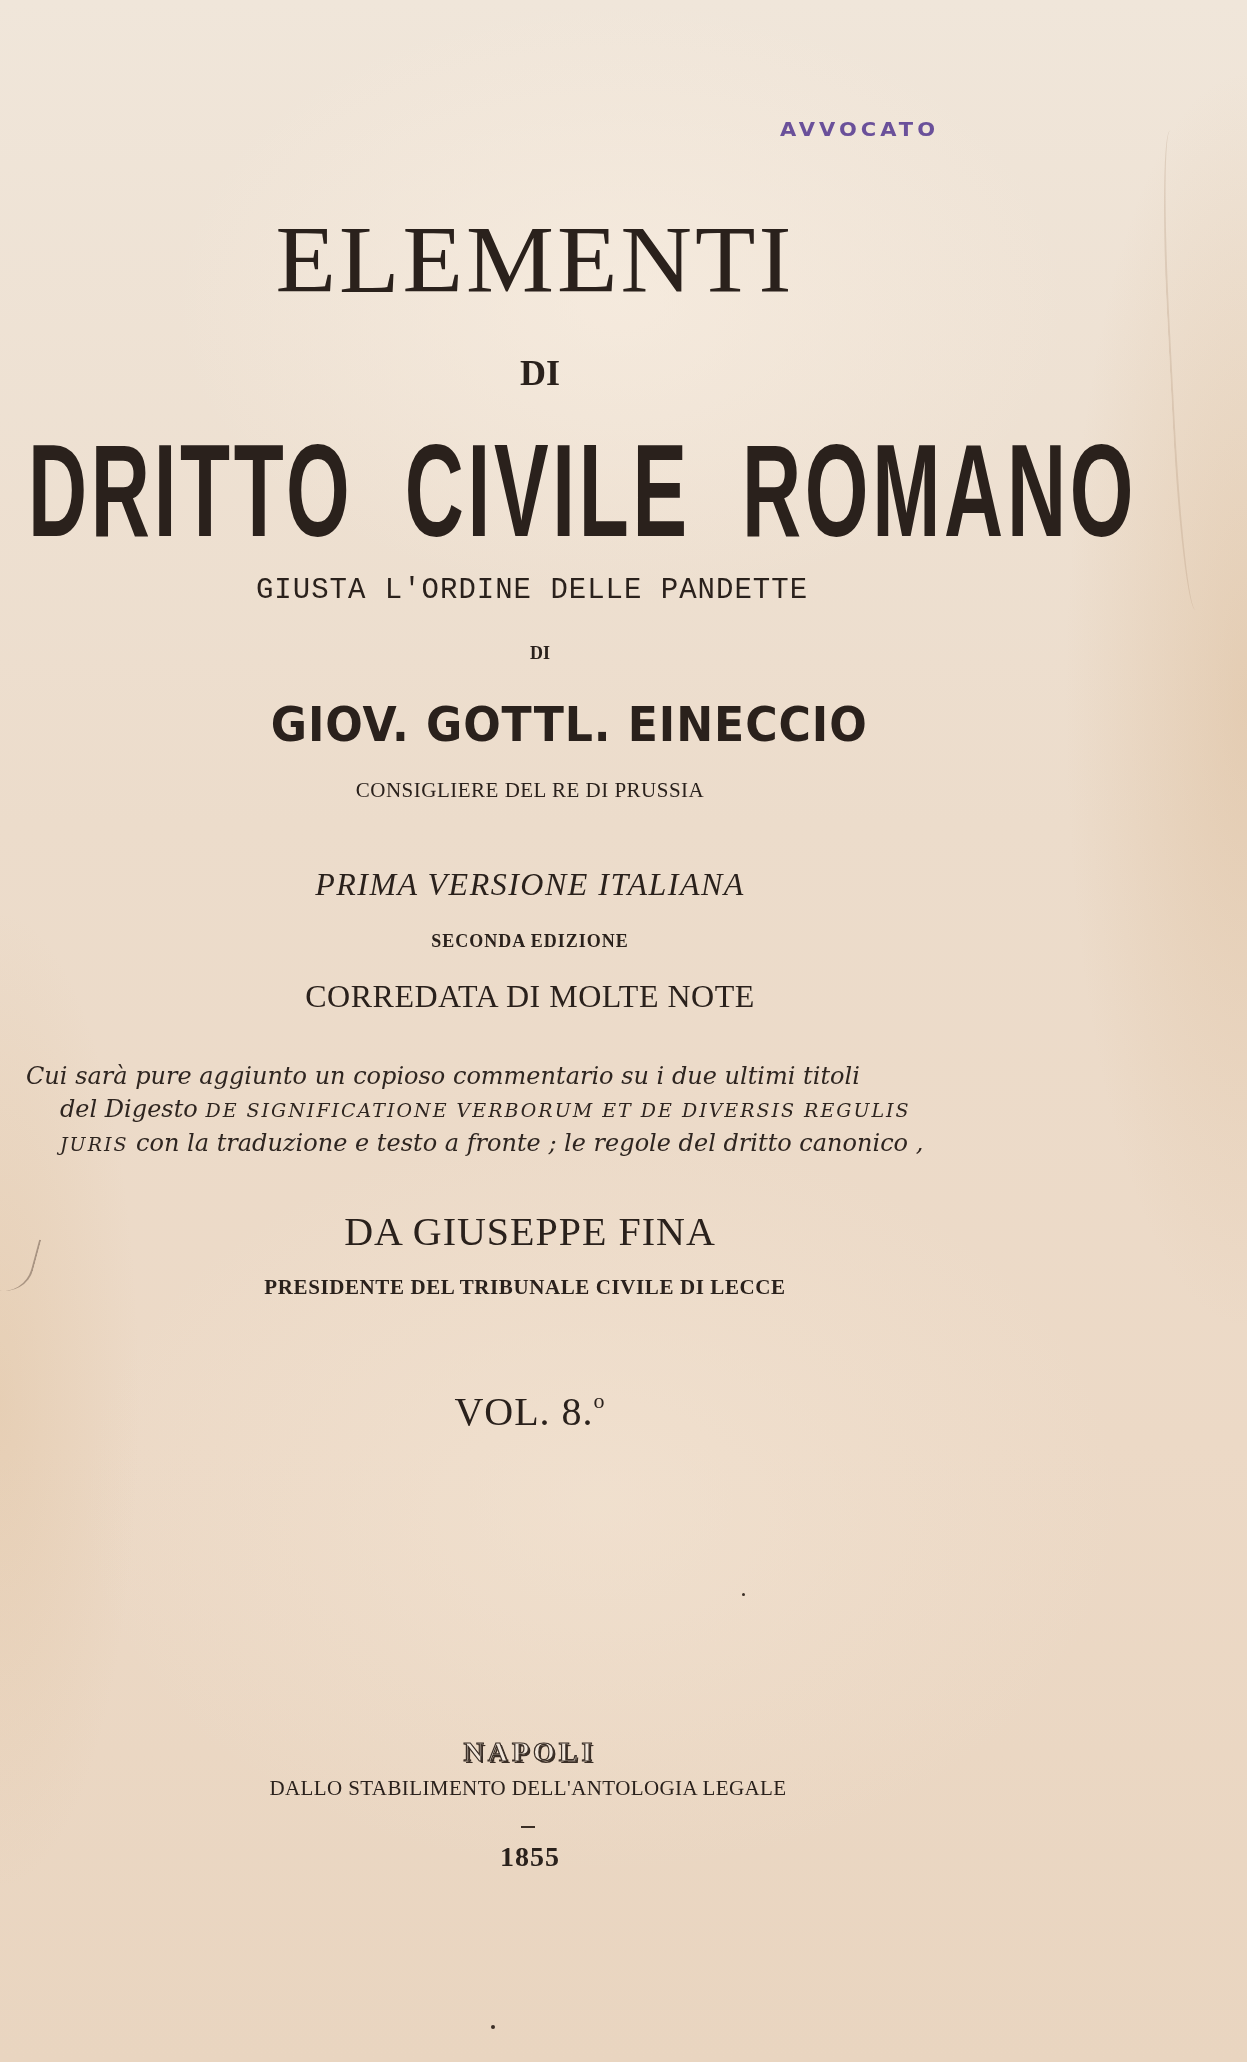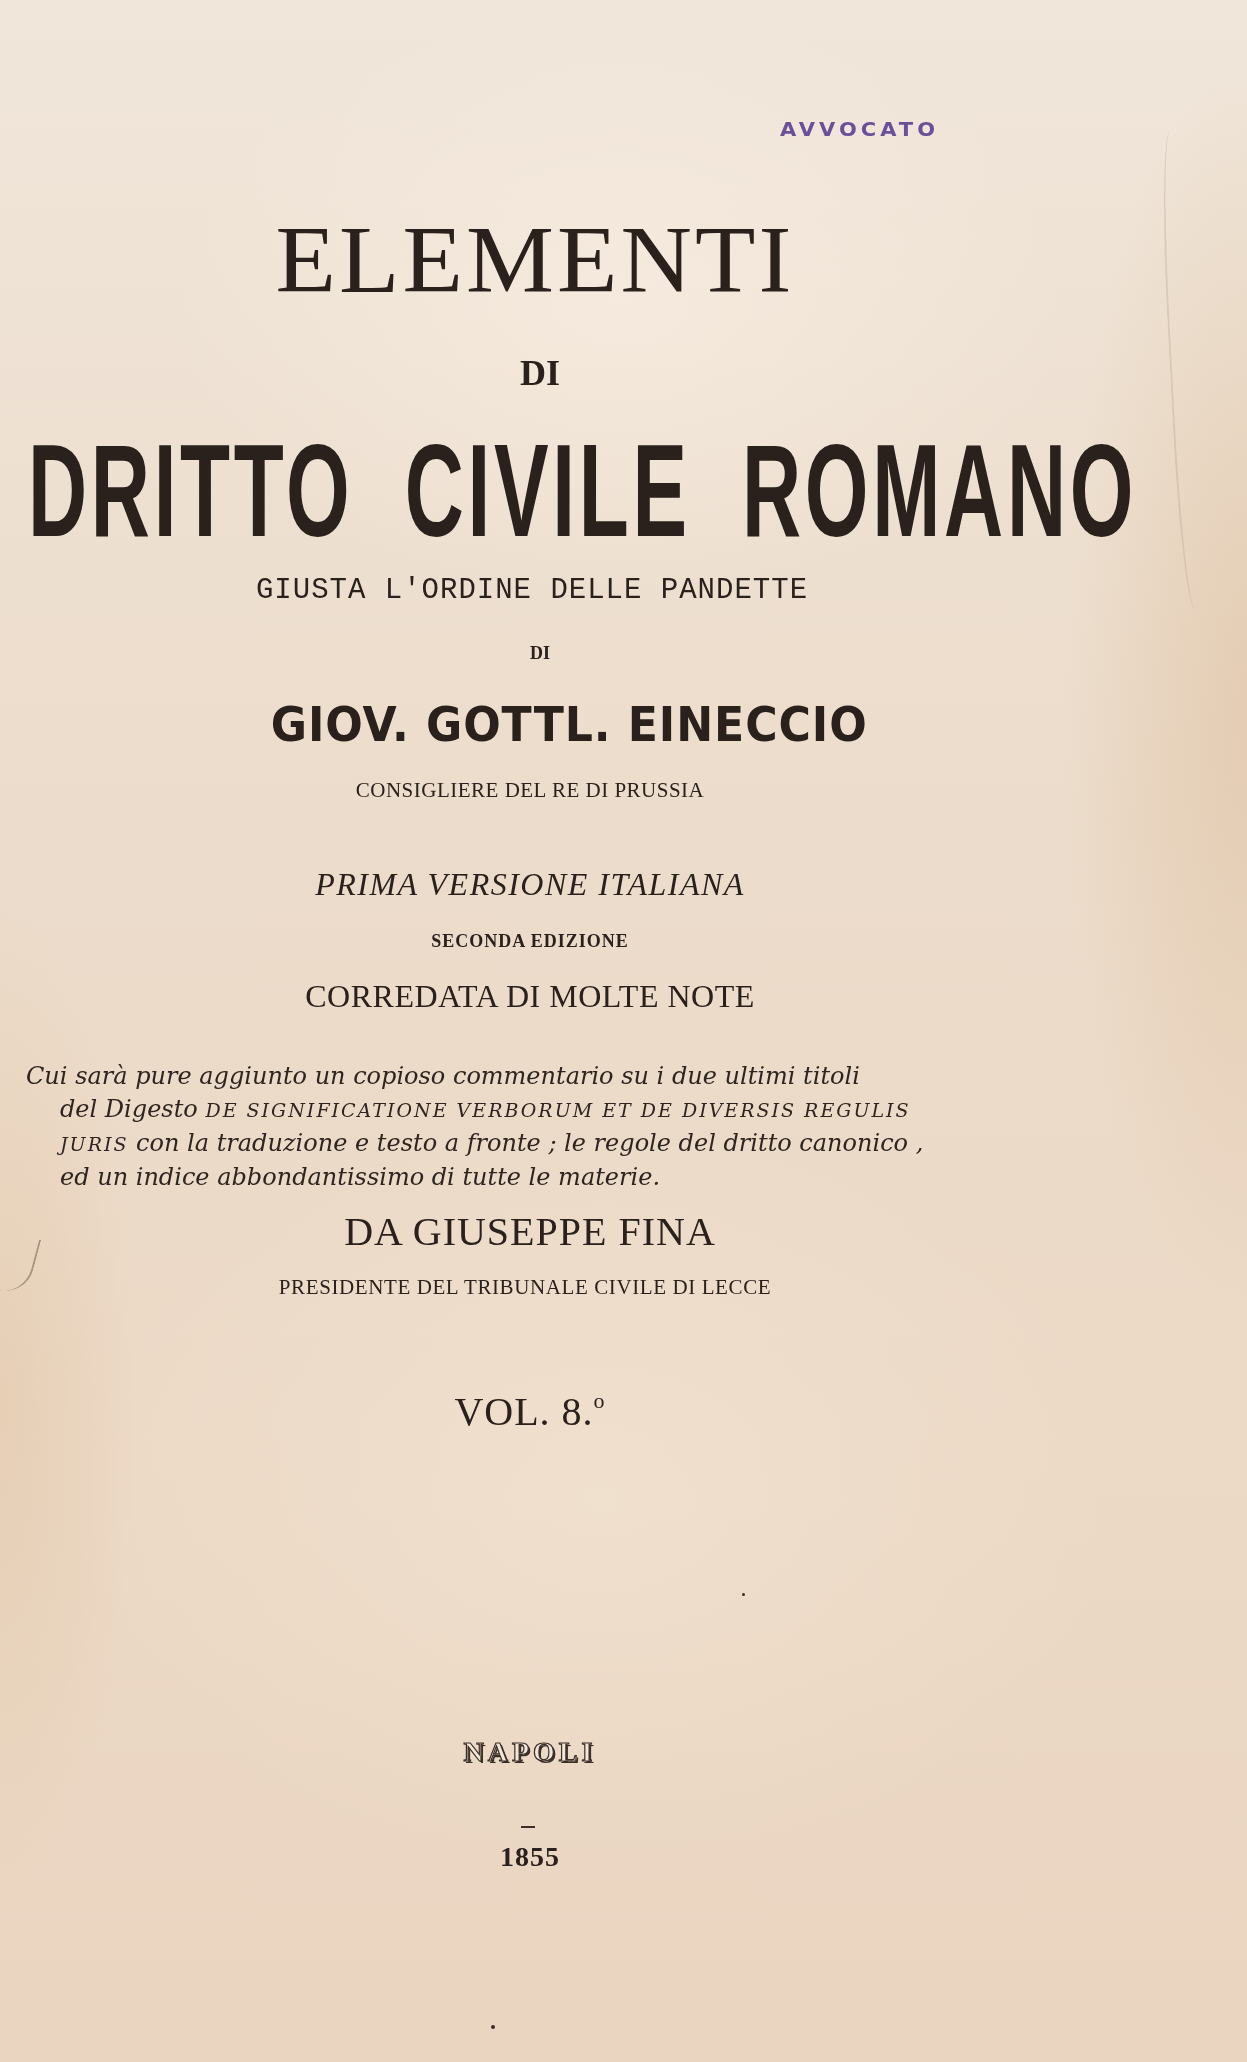--- a/index.html
+++ b/index.html
@@ -72,21 +72,21 @@
   .l-corredata { top: 980px; left: 272px; width: 516px; font-family: "Liberation Serif", serif; font-size: 32px; letter-spacing: 0.5px; }
   .para {
     position: absolute; left: 26px; top: 1060px; width: 1010px;
     font-family: "DejaVu Serif", serif; font-style: italic;
     font-size: 24px; line-height: 33px; color: #2e2520;
   }
   .para .pl { display: block; white-space: nowrap; }
   .para .pl.ind { padding-left: 34px; }
   .para .caps { font-size: 19px; letter-spacing: 2px; }
   .l-fina { top: 1212px; left: 300px; width: 460px; font-family: "Liberation Serif", serif; font-size: 40px; letter-spacing: 1px; }
-  .l-pres { top: 1277px; left: 205px; width: 640px; font-family: "Liberation Serif", serif; font-size: 21px; letter-spacing: 0.6px; }
+  .l-pres { top: 1277px; left: 205px; width: 640px; font-family: "Liberation Serif", serif; font-size: 21px; letter-spacing: 0.6px; font-weight: bold; }
   .l-vol { top: 1392px; left: 430px; width: 200px; font-family: "Liberation Serif", serif; font-size: 40px; letter-spacing: 1px; }
   .l-vol sup { font-size: 22px; vertical-align: top; position: relative; top: -2px; }
   .l-napoli {
     top: 1738px; left: 430px; width: 200px;
     font-family: "Liberation Serif", serif; font-weight: bold; font-size: 28px; letter-spacing: 4px;
     color: #f1e6da;
     -webkit-text-stroke: 1.2px #3a2e26;
     text-shadow: 2px 2px 0 #3a2e26;
   }
   .l-stab { top: 1778px; left: 212px; width: 632px; font-family: "Liberation Serif", serif; font-size: 21px; letter-spacing: 0.4px; }
@@ -111,26 +111,26 @@
   <div class="line l-author">GIOV. GOTTL. EINECCIO</div>
   <div class="line l-cons">CONSIGLIERE DEL RE DI PRUSSIA</div>
   <div class="line l-prima">PRIMA VERSIONE ITALIANA</div>
   <div class="line l-seconda">SECONDA EDIZIONE</div>
   <div class="line l-corredata">CORREDATA DI MOLTE NOTE</div>
 
   <div class="para">
     <span class="pl">Cui sarà pure aggiunto un copioso commentario su i due ultimi titoli</span>
     <span class="pl ind"><span>del Digesto </span><span class="caps">DE SIGNIFICATIONE VERBORUM ET DE DIVERSIS REGULIS</span></span>
     <span class="pl ind"><span class="caps">JURIS</span><span> con la traduzione e testo a fronte ; le regole del dritto canonico ,</span></span>
-    <span class="pl ind">ed un indice abbondantissimo di tutte le materie.</span>
   </div>
 
   <div class="line l-fina">DA GIUSEPPE FINA</div>
   <div class="line l-pres">PRESIDENTE DEL TRIBUNALE CIVILE DI LECCE</div>
   <div class="line l-vol"><span>VOL. 8.</span><sup>o</sup></div>
 
   <div class="line l-napoli">NAPOLI</div>
+  <div class="line l-stab">DALLO STABILIMENTO DELL'ANTOLOGIA LEGALE</div>
   <div class="dash"></div>
   <div class="line l-year">1855</div>
 
   <div class="speck" style="left:491px; top:2025px;"></div>
   <div class="speck" style="left:742px; top:1593px; width:3px; height:3px;"></div>
 </div>
 
 </body></html>

